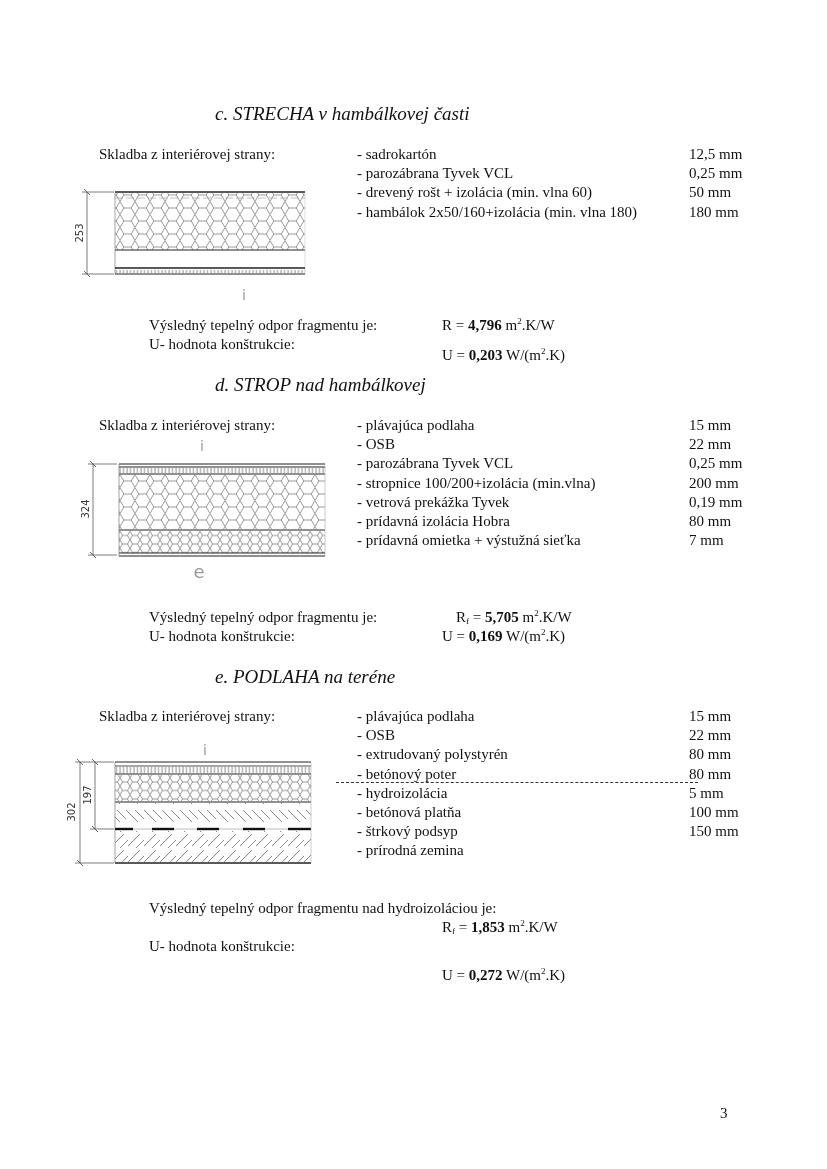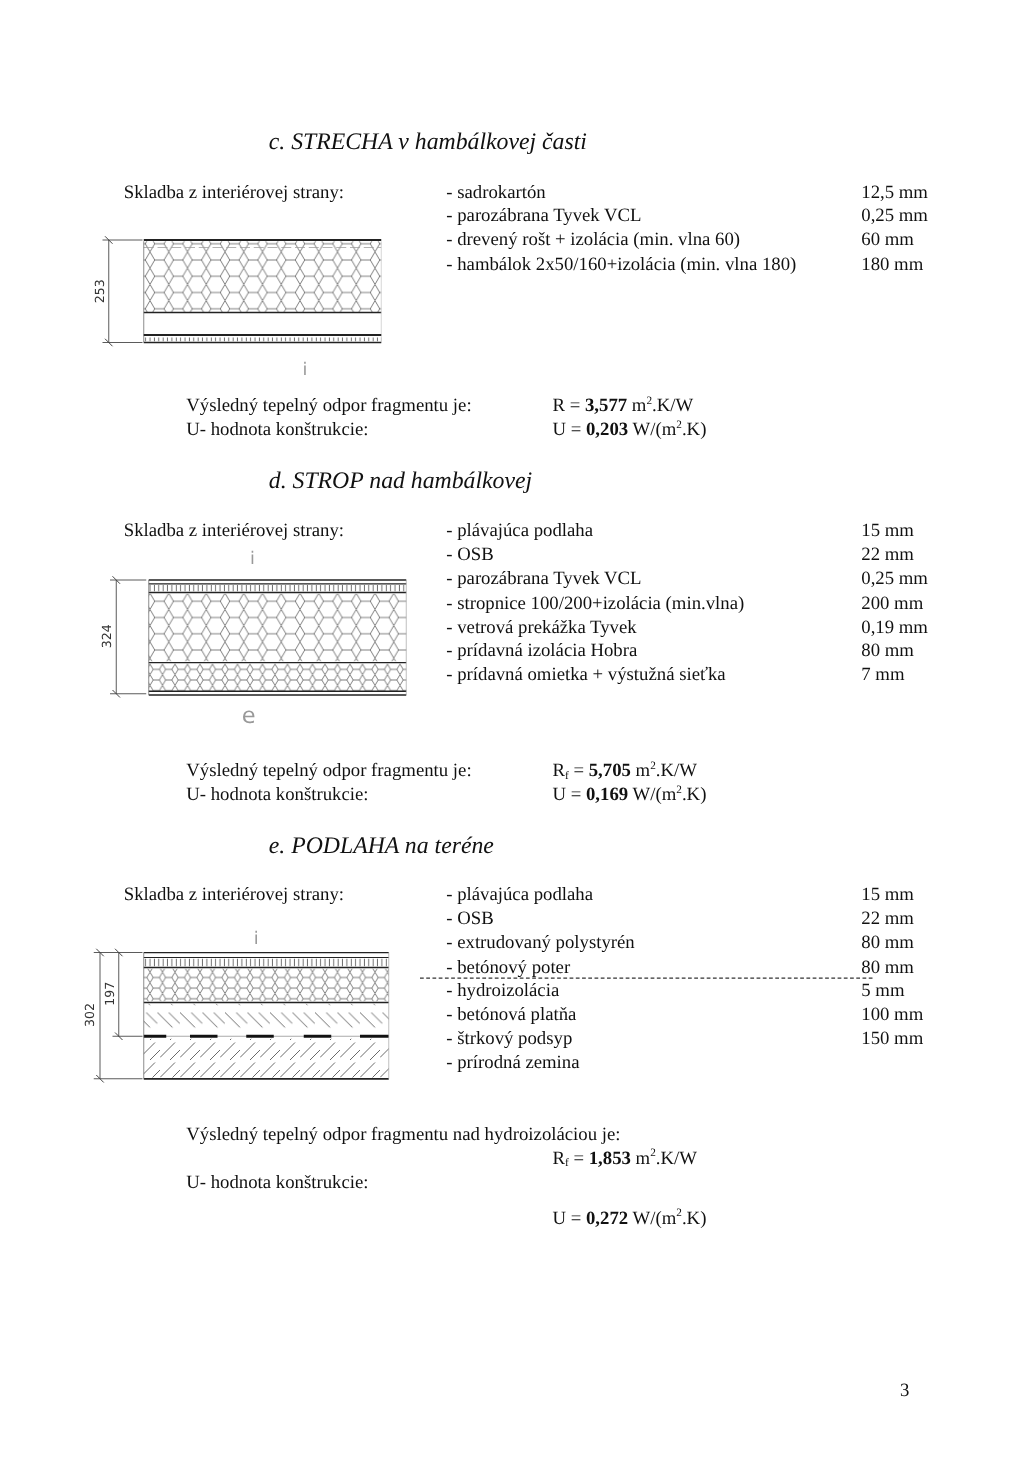--- a/index.html
+++ b/index.html
@@ -61,21 +61,21 @@
   <div class="layer-row" style="top:0px;">
       <span class="layer-name">- sadrokartón</span>
       <span class="layer-val">12,5 mm</span>
     </div>
   <div class="layer-row" style="top:19.2px;">
       <span class="layer-name">- parozábrana Tyvek VCL</span>
       <span class="layer-val">0,25 mm</span>
     </div>
   <div class="layer-row" style="top:38.4px;">
       <span class="layer-name">- drevený rošt  + izolácia (min. vlna 60)</span>
-      <span class="layer-val">60 mm</span>
+      <span class="layer-val">50 mm</span>
     </div>
   <div class="layer-row" style="top:57.6px;">
       <span class="layer-name">- hambálok 2x50/160+izolácia (min. vlna 180)</span>
       <span class="layer-val">180 mm</span>
     </div>
 </div>
 
 <svg style="left:0; top:0;" width="827" height="1169">
 
   <line x1="87" y1="192" x2="87" y2="274" stroke="#444" stroke-width="0.7"></line>
@@ -91,23 +91,23 @@
   <line x1="115" y1="250" x2="305" y2="250" stroke="#222" stroke-width="1.2"></line>
   <line x1="115" y1="193" x2="115" y2="274" stroke="#666" stroke-width="0.6"></line>
   <line x1="305" y1="193" x2="305" y2="274" stroke="#bbb" stroke-width="0.5"></line>
   <line x1="115" y1="268" x2="305" y2="268" stroke="#222" stroke-width="1.6"></line>
   <rect x="115" y="270" width="190" height="3" fill="url(#vlines)"></rect>
   <line x1="115" y1="274" x2="305" y2="274" stroke="#222" stroke-width="1.2"></line>
   <text class="side" x="244" y="300" font-size="14" text-anchor="middle">i</text>
 </svg>
 
 <div class="abs txt" style="left:149px; top:316px;">Výsledný tepelný odpor fragmentu je:</div>
-<div class="abs txt" style="left:442px; top:316px;"><span>R</span><sub></sub><span> = </span><b>3,577</b> <span>m</span><sup>2</sup><span>.K/W</span></div>
+<div class="abs txt" style="left:442px; top:316px;"><span>R</span><sub></sub><span> = </span><b>4,796</b> <span>m</span><sup>2</sup><span>.K/W</span></div>
 <div class="abs txt" style="left:149px; top:335px;">U- hodnota konštrukcie:</div>
-<div class="abs txt" style="left:442px; top:335px;"><span>U = </span><b>0,203</b> <span>W/(m</span><sup>2</sup><span>.K)</span></div>
+<div class="abs txt" style="left:442px; top:346px;"><span>U = </span><b>0,203</b> <span>W/(m</span><sup>2</sup><span>.K)</span></div>
 
 <div class="abs heading" style="left:175px; top:374px;">d.  STROP nad hambálkovej</div>
 <div class="abs txt" style="left:99px; top:416px;">Skladba z interiérovej strany:</div>
 
 <div class="abs layers" style="left:336px; top:416px; width:400px;">
   <div class="layer-row" style="top:0px;">
       <span class="layer-name">- plávajúca podlaha</span>
       <span class="layer-val">15 mm</span>
     </div>
   <div class="layer-row" style="top:19.2px;">
@@ -154,21 +154,21 @@
   <line x1="119" y1="530" x2="325" y2="530" stroke="#222" stroke-width="1"></line>
   <rect x="119" y="531" width="206" height="22" fill="url(#hexSmall)"></rect>
   <line x1="119" y1="553" x2="325" y2="553" stroke="#222" stroke-width="1.2"></line>
   <line x1="119" y1="556" x2="325" y2="556" stroke="#222" stroke-width="1.2"></line>
   <line x1="119" y1="464" x2="119" y2="556" stroke="#666" stroke-width="0.6"></line>
   <line x1="325" y1="464" x2="325" y2="556" stroke="#999" stroke-width="0.5"></line>
   <text class="side" x="199" y="578" font-size="18" text-anchor="middle">e</text>
 </svg>
 
 <div class="abs txt" style="left:149px; top:608px;">Výsledný tepelný odpor fragmentu je:</div>
-<div class="abs txt" style="left:442px; top:608px;"><span>R</span><sub>f</sub><span> = </span><b>5,705</b> <span>m</span><sup>2</sup><span>.K/W</span></div>
+<div class="abs txt" style="left:456px; top:608px;"><span>R</span><sub>f</sub><span> = </span><b>5,705</b> <span>m</span><sup>2</sup><span>.K/W</span></div>
 <div class="abs txt" style="left:149px; top:627px;">U- hodnota konštrukcie:</div>
 <div class="abs txt" style="left:442px; top:627px;"><span>U = </span><b>0,169</b> <span>W/(m</span><sup>2</sup><span>.K)</span></div>
 
 <div class="abs heading" style="left:175px; top:666px;">e.  PODLAHA na teréne</div>
 <div class="abs txt" style="left:99px; top:707px;">Skladba z interiérovej strany:</div>
 
 <div class="abs layers" style="left:336px; top:707px; width:400px;">
   <div class="layer-row" style="top:0px;">
       <span class="layer-name">- plávajúca podlaha</span>
       <span class="layer-val">15 mm</span>

